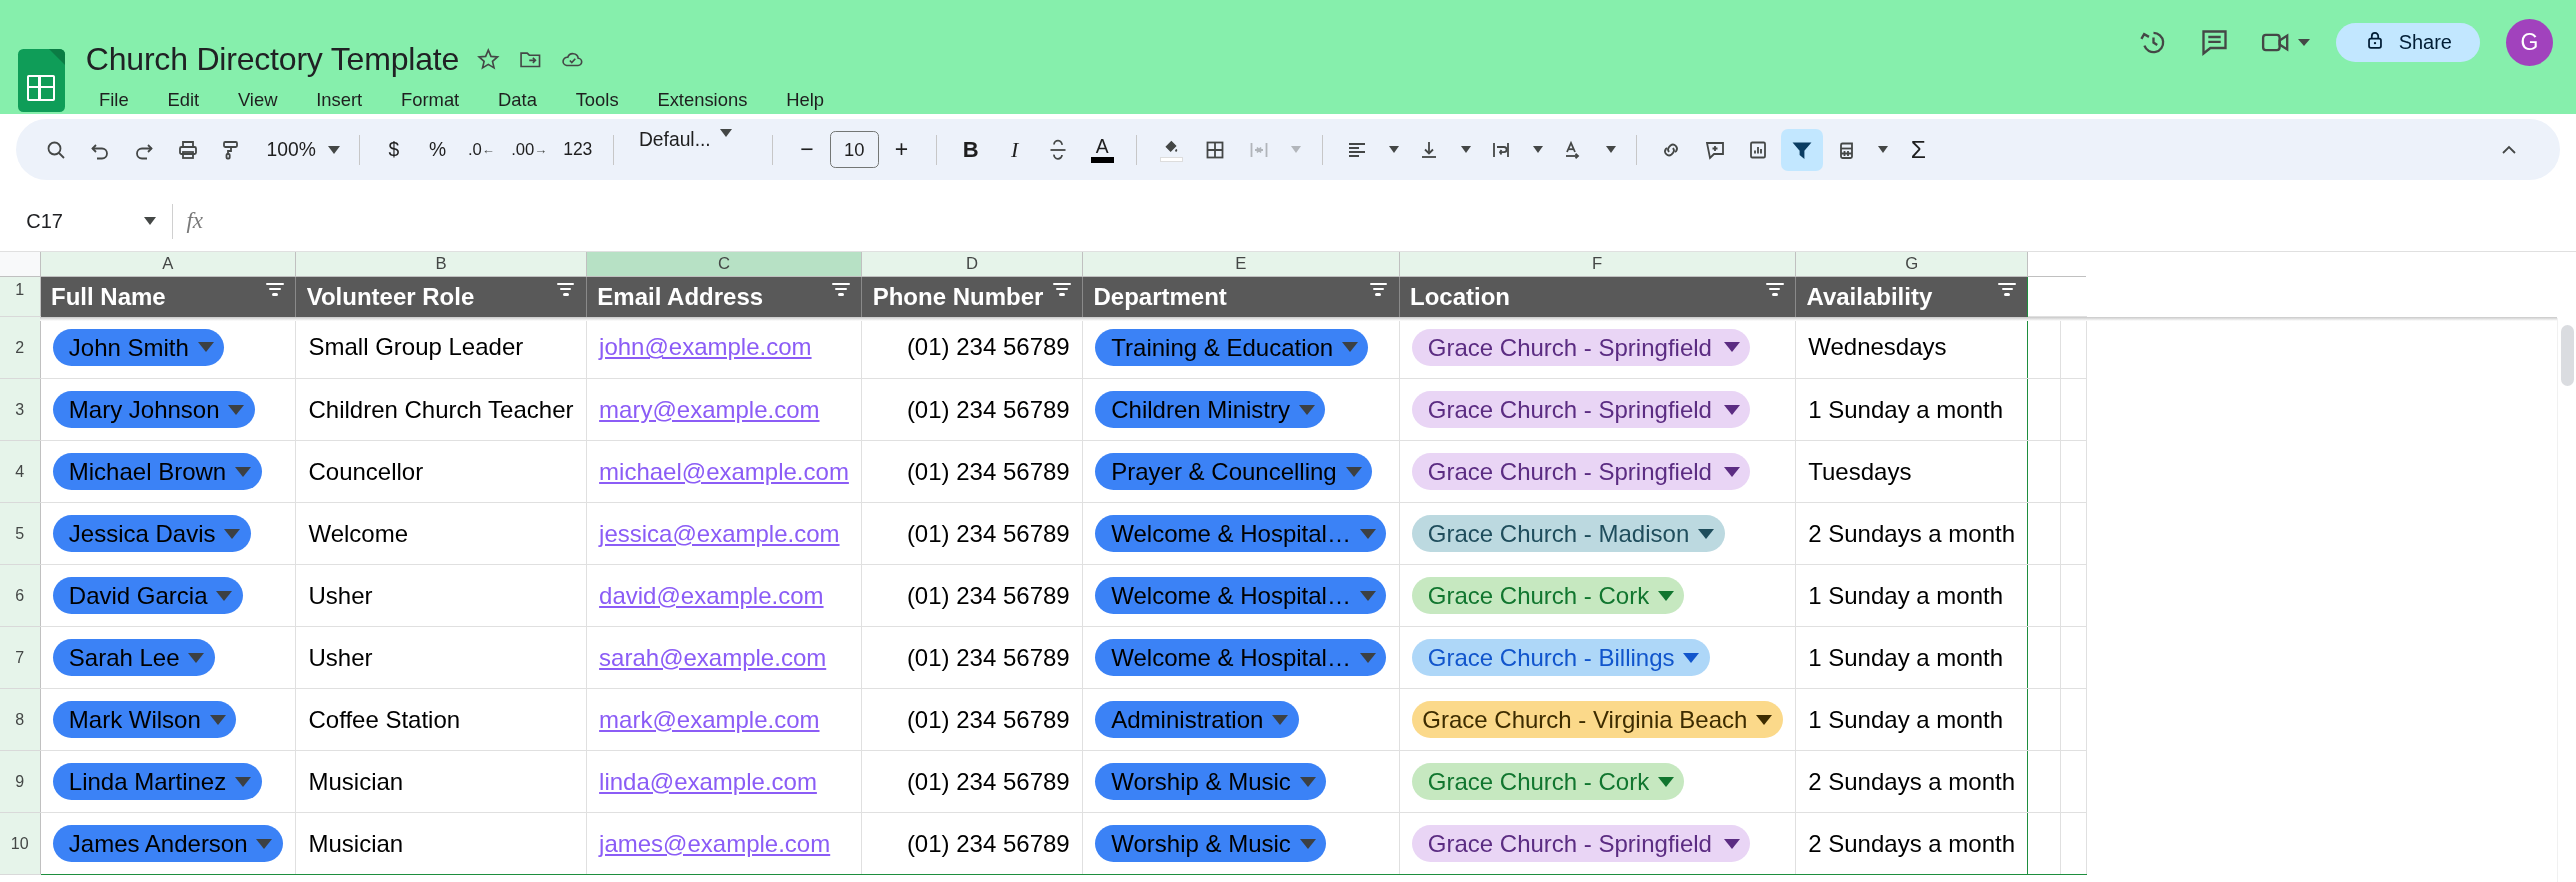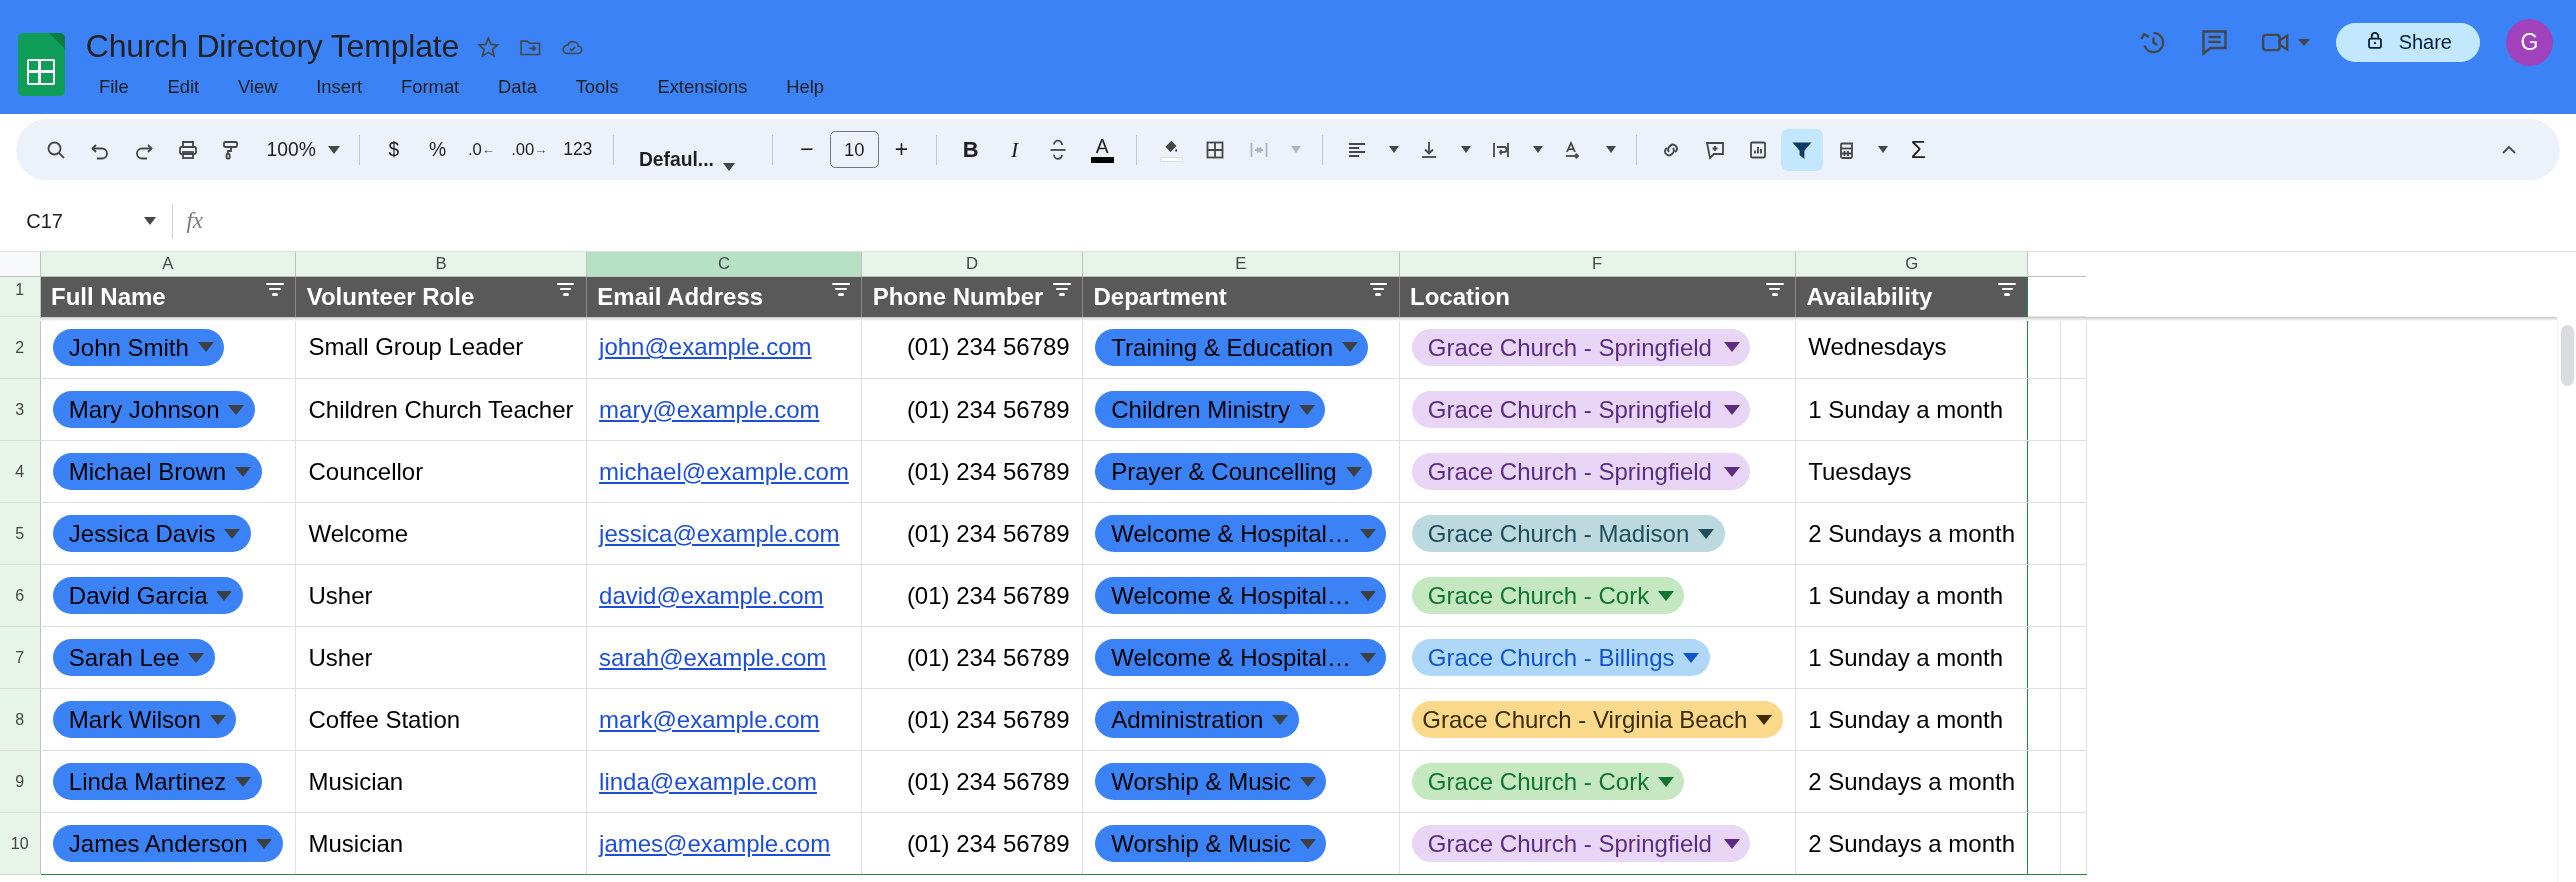--- a/index.html
+++ b/index.html
@@ -6,23 +6,23 @@
   html, body {
     width: 2576px; height: 883px;
     font-family: "Liberation Sans", sans-serif;
     background: #ffffff;
     overflow: hidden;
   }
 
   
   .topbar {
     height: 114px;
-    background: #3b82f6;
+    background: #86efac;
     display: flex;
-    align-items: center;
+    align-items: flex-end;
     padding: 14px 24.6px 0 17.5px;
     position: relative;
   }
   .doc-logo {
     width: 49px; height: 65px;
     margin-top: 3.5px;
     flex: 0 0 auto;
     position: relative;
   }
   .doc-logo .sheet {
@@ -104,21 +104,21 @@
     cursor: pointer; color: #444746; font-size: 19.3px; padding: 0 7px;
   }
   .tb svg { width: 24px; height: 24px; stroke: #444746; fill: none; stroke-width: 1.8; }
   .tb.active { background: #c2e7ff; }
   .tb.active svg { stroke: #0b3d62; fill: #0b3d62; }
   .tb.disabled { opacity: .35; cursor: default; }
   .tb-sep { width: 0.9px; height: 30px; background: #c7c7c7; margin: 0 11.4px; }
   .tb-text { font-size: 19.3px; color: #1f1f1f; }
   .zoom-ctl { display:flex; align-items:center; gap:3.5px; padding: 0 5.3px 0 12.3px; height:42px; border-radius:7px; cursor:pointer;}
   .caret { width:0;height:0;border-left:6.1px solid transparent;border-right:6.1px solid transparent;border-top:8px solid #444746; margin-left:8.8px;}
-  .font-ctl { display:flex; align-items:flex-end; height:42px; padding: 0 5.3px 0 12.3px; border-radius:7px; cursor:pointer; min-width: 132px; font-weight: bold;}
+  .font-ctl { display:flex; align-items:flex-start; height:42px; padding: 0 5.3px 0 12.3px; border-radius:7px; cursor:pointer; min-width: 132px;}
   .fsize-box {
     width: 49px; height: 37px; border: 0.9px solid #747775; border-radius: 5.3px;
     display:flex; align-items:center; justify-content:center; font-size:18.4px; color:#1f1f1f;
     background:#edf2fa; cursor:text;
   }
   .tcolor { display:flex; flex-direction:column; align-items:center; gap:0.9px; }
   .tcolor .bar { width: 23px; height: 5.3px; background:#000; }
   .fillcolor .bar { width: 23px; height: 5.3px; background:#ffffff; border:0.9px solid #ddd; }
   .dd { width:0;height:0;border-left:5.3px solid transparent;border-right:5.3px solid transparent;border-top:7px solid #444746; margin-left:2.6px;}
   .collapse { position:absolute; right: 30px; }
@@ -188,21 +188,21 @@
     border-top:10.5px solid currentColor; flex: 0 0 auto;
   }
   .chip.grey { background:#3b82f6; color:#000; }
   .chip.purple { background:#e9d5f5; color:#5b2c82;gap:12px; }
   .chip.teal { background:#bcd9e0; color:#1f4d5c;text-align:center; }
   .chip.green { background:#c6e8c0; color:#11762f; }
   .chip.blue { background:#aed7f8; color:#1155cc; }
   .chip.orange { background:#fbd98a; color:#3d2c00; }
   .chip.grey .tri { border-top-color:#3c4043; }
 
-  .link { color:#1d4ed8; text-decoration: underline; cursor:pointer; }
+  .link { color:#8b5cf6; text-decoration: underline; cursor:pointer; }
   .ralign { text-align: right; }
 
   
   .vscroll {
     position:absolute; right: 0; top: 66px; width: 19.3px; bottom: 0;
     background:#fff; border-left:0.9px solid #f1f1f1;
   }
   .vthumb { position:absolute; top: 7px; left: 3.5px; width: 12.3px; height: 61px; background:#dadce0; border-radius:7px; cursor:pointer;}
   .hscroll-shadow { position:absolute; left:40px; right:19.3px; top: 65px; height: 4.4px; background:linear-gradient(#c8c8c8,#ffffff); }
 </style>

